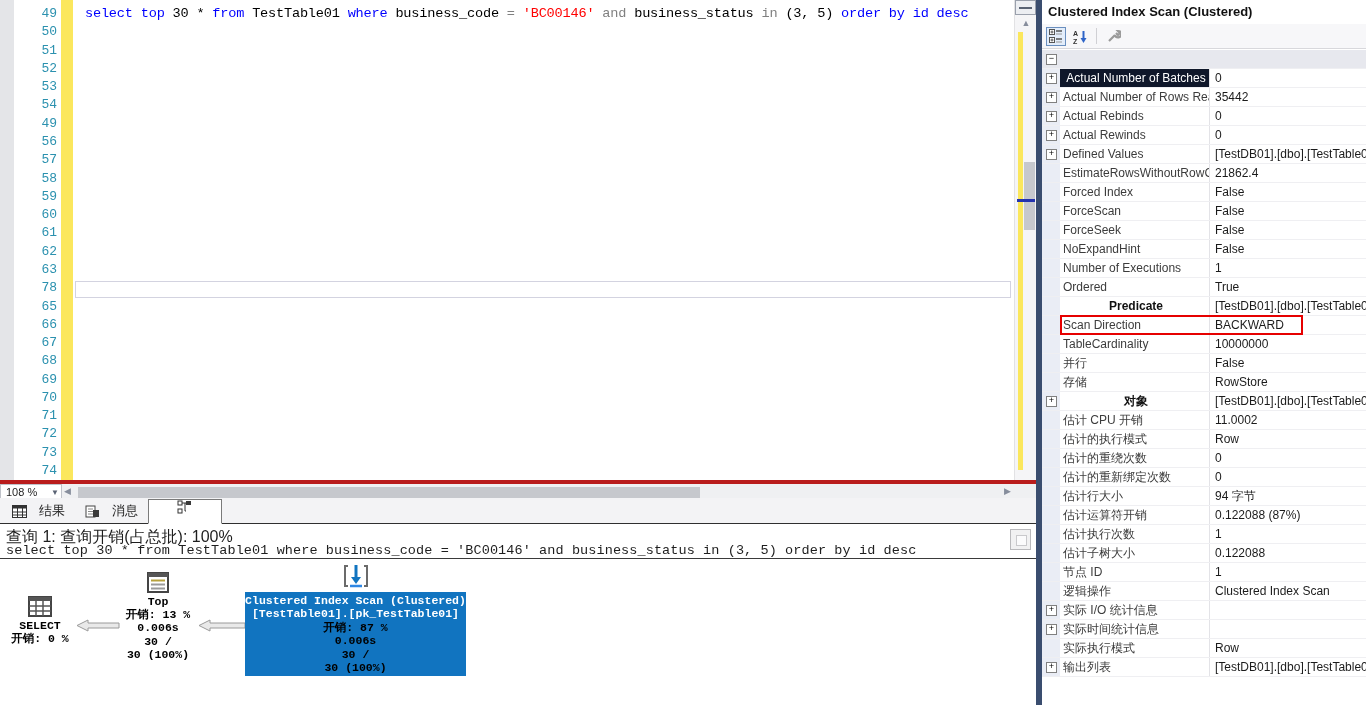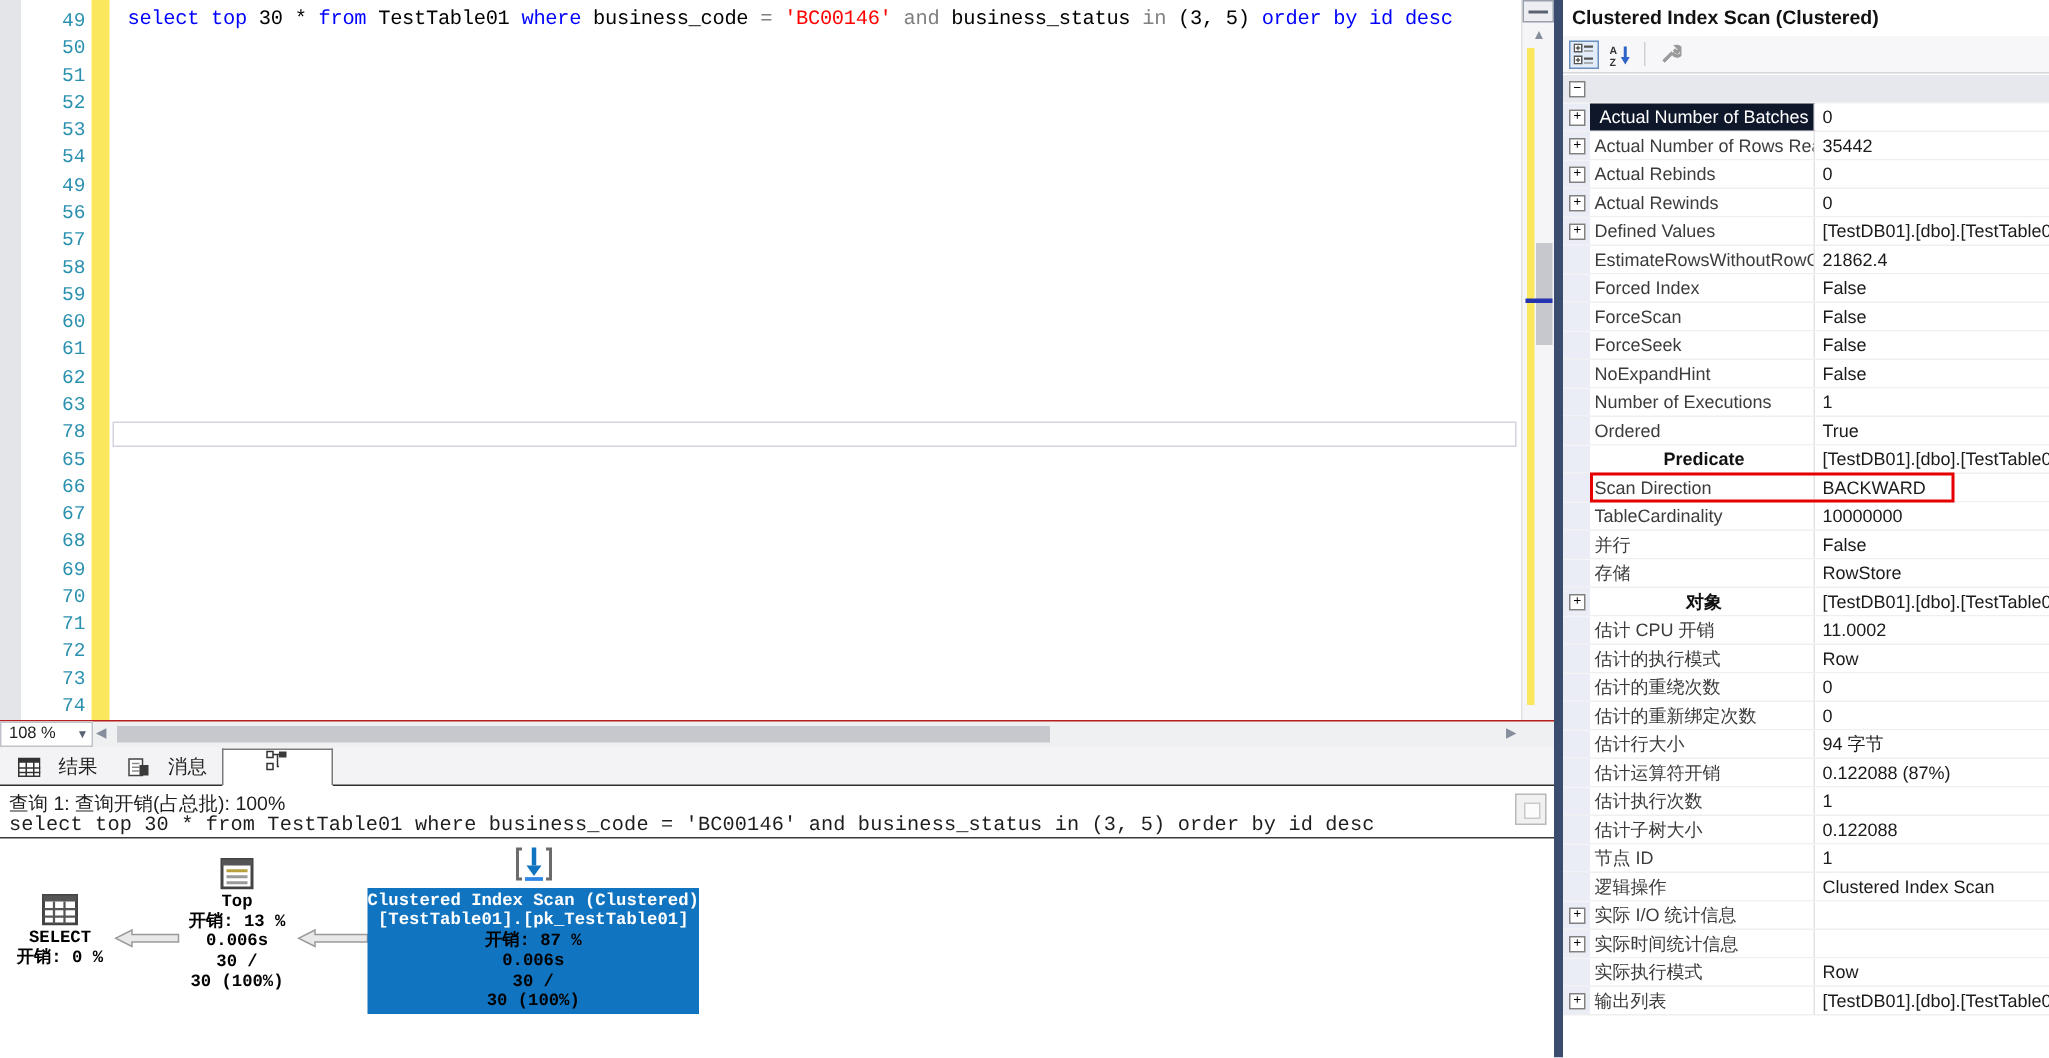--- a/index.html
+++ b/index.html
@@ -19,35 +19,35 @@
                     border:1px solid #d3d3e0;background:#fff;}
   
   .vscroll{position:absolute;left:1014px;top:0;width:22px;height:480px;background:#f5f5f7;border-left:1px solid #e2e2e4;}
   .split-handle{position:absolute;left:0;top:0;width:21px;height:15px;background:#eceef2;border:1px solid #9aa0ac;box-sizing:border-box;}
   .split-handle .bar{position:absolute;left:3px;right:3px;top:6px;height:2px;background:#5a6374;}
   .vs-up{position:absolute;left:0;top:17px;width:22px;text-align:center;color:#868d9c;font-size:9px;line-height:12px;}
   .vs-yellow{position:absolute;left:3px;top:32px;width:5px;height:438px;background:#fbe75d;}
   .vs-thumb{position:absolute;left:9px;top:162px;width:11px;height:68px;background:#c6c8cd;}
   .vs-caret{position:absolute;left:2px;width:18px;top:199px;height:3px;background:#2433ae;}
   
-  .hscroll-row{position:absolute;left:0;top:480px;width:1036px;height:18px;background:#eff0f2;border-top:1px solid #b91c1c;box-sizing:border-box;}
+  .hscroll-row{position:absolute;left:0;top:480px;width:1036px;height:18px;background:#eff0f2;border-top:4px solid #b91c1c;box-sizing:border-box;}
   .zoom-combo{position:absolute;left:0;top:0;width:62px;height:17px;background:#fff;border:1px solid #bfc2c9;box-sizing:border-box;font-size:11px;line-height:15px;padding-left:5px;}
   .zoom-combo .dd{position:absolute;right:2px;top:0;color:#5a6374;font-size:8px;line-height:15px;}
   .hs-left{position:absolute;left:64px;top:2px;color:#868d9c;font-size:9px;}
   .hs-right{position:absolute;left:1004px;top:2px;color:#868d9c;font-size:9px;}
   .hs-thumb{position:absolute;left:78px;top:3px;width:622px;height:11px;background:#c6c8cd;}
   
   .tabstrip{position:absolute;left:0;top:498px;width:1036px;height:26px;background:#f3f3f5;
             border-bottom:1px solid #2f2f2f;box-sizing:border-box;display:flex;align-items:flex-end;padding-left:2px;}
   .tab{display:flex;align-items:center;gap:12px;height:24px;padding:0 10px;font-size:13px;color:#1e1e1e;}
   .tab.active{background:#fff;border:1px solid #7a7a7a;border-bottom:1px solid #fff;margin-bottom:-1px;height:25px;box-sizing:border-box;flex-direction:column;}
   .tab svg{display:block}
   
   .plan{position:absolute;left:0;top:524px;width:1036px;height:181px;background:#fff;}
-  .plan-cost{position:absolute;left:6px;top:3px;font-size:13px;font-family:"Liberation Sans",sans-serif;}
+  .plan-cost{position:absolute;left:6px;top:3px;font-size:16px;font-family:"Liberation Sans",sans-serif;}
   .plan-stmt{position:absolute;left:6px;top:19px;font-family:"Liberation Mono",monospace;font-size:13.5px;letter-spacing:0.1px;white-space:pre;}
   .plan-underline{position:absolute;left:0;top:34px;width:1036px;height:1px;background:#3a3a3a;}
   .plan-btn{position:absolute;left:1010px;top:5px;width:21px;height:21px;background:#f1f1f2;border:1px solid #b9b9bc;box-sizing:border-box;}
   .plan-btn .inner{position:absolute;left:5px;top:5px;width:9px;height:9px;border:1px solid #c9c9cc;background:#fbfbfc;}
   .pn{position:absolute;text-align:center;font-family:"Liberation Mono",monospace;font-size:11.5px;font-weight:bold;line-height:13.2px;color:#000;}
   .pn .nico{display:block;margin:0 auto 2px auto;}
   .pn-scan-box{position:absolute;left:245px;top:68px;width:221px;height:84px;background:#1174c0;
                font-family:"Liberation Mono",monospace;font-size:11.5px;font-weight:bold;line-height:13.4px;
                text-align:center;padding-top:2px;box-sizing:border-box;}
   .pn-scan-box div{color:#000;}

